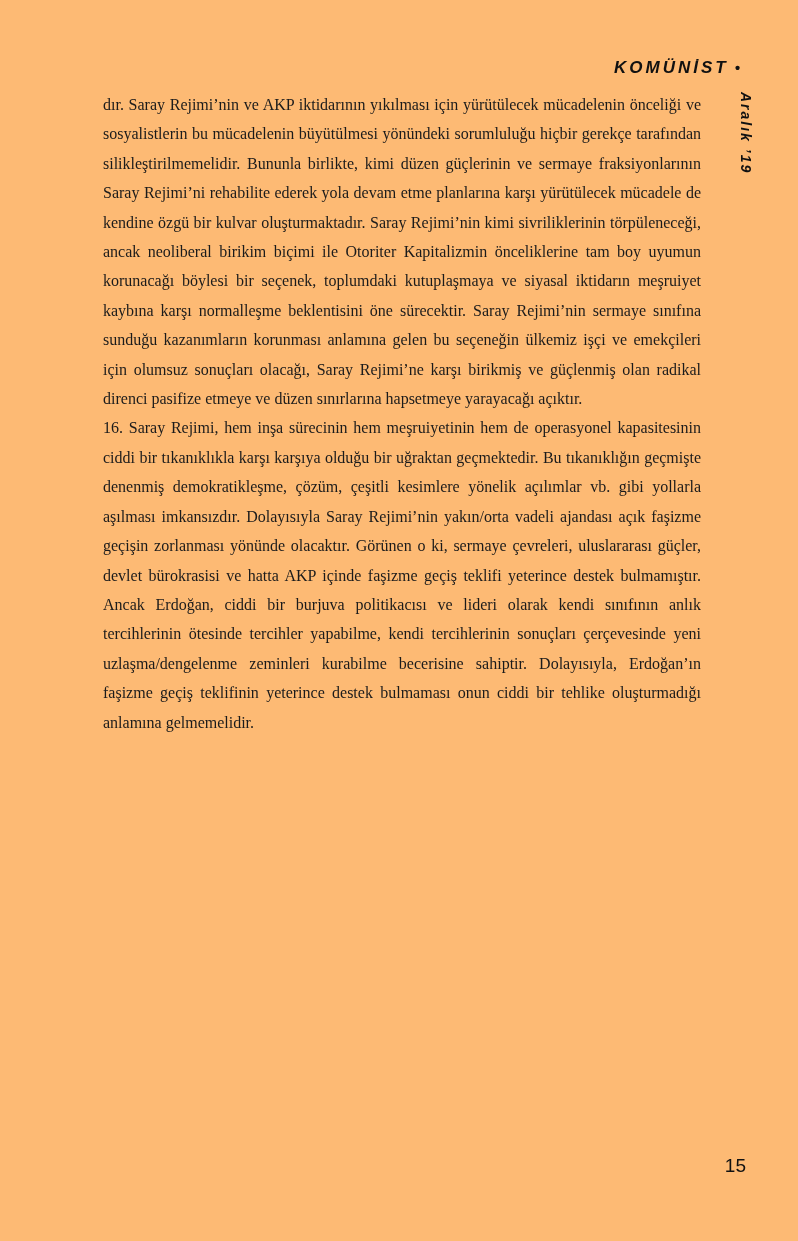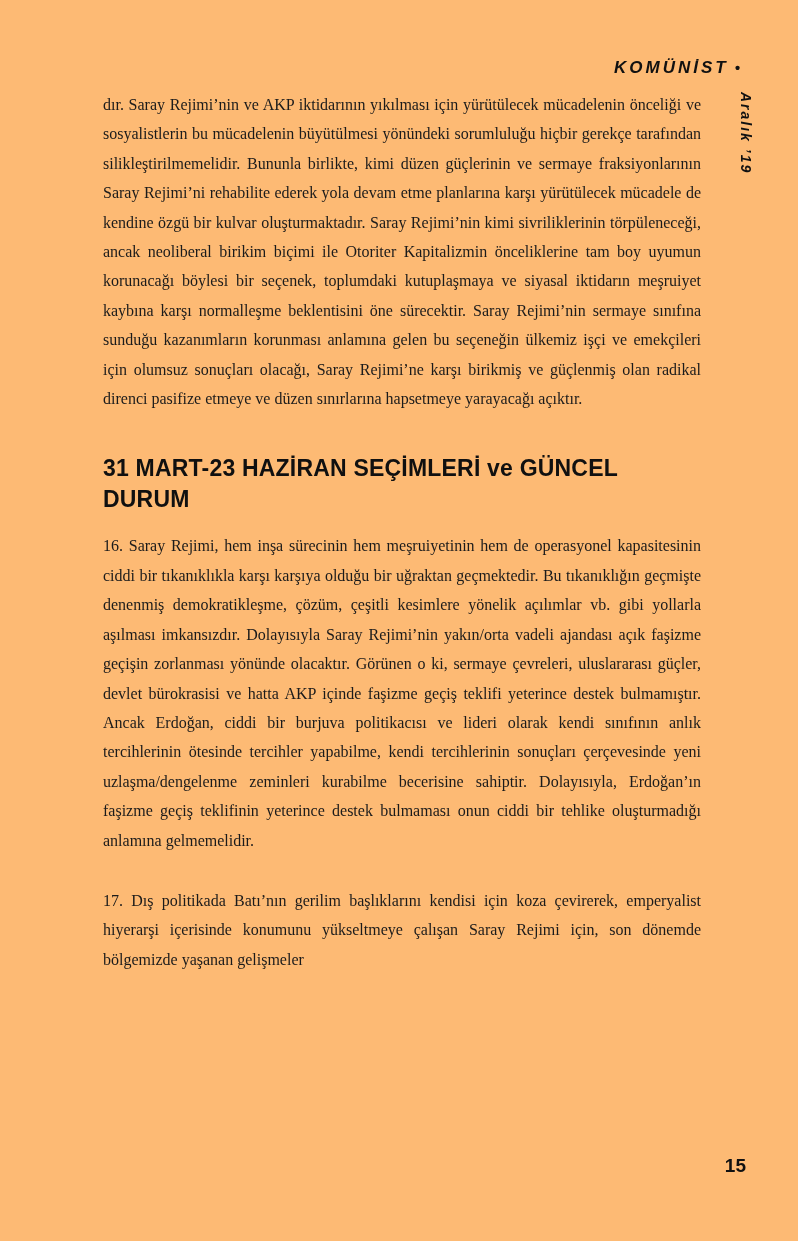--- a/index.html
+++ b/index.html
@@ -78,43 +78,41 @@
   .par-gap {
     margin-top: 31px;
   }
 
   
   .page-number {
     position: absolute;
     right: 52px;
     bottom: 64px;
     font-family: "Liberation Sans", sans-serif;
-    font-weight: 700;
+    font-weight: 400;
     font-size: 19px;
     color: #111;
   }
 </style>
 </head>
 <body>
 
 <div class="page">
 
   <div class="masthead">
     <span>KOMÜNİST</span><span class="bullet">•</span>
   </div>
 
   <div class="issue-date">Aralık ’19</div>
 
   <div class="content">
 
     <p class="body-par">dır. Saray Rejimi’nin ve AKP iktidarının yıkılması için yürütülecek mücadelenin önceliği ve sosyalistlerin bu mücadelenin büyütülmesi yönündeki sorumluluğu hiçbir gerekçe tarafından silikleştirilmemelidir. Bununla birlikte, kimi düzen güçlerinin ve sermaye fraksiyonlarının Saray Rejimi’ni rehabilite ederek yola devam etme planlarına karşı yürütülecek mücadele de kendine özgü bir kulvar oluşturmaktadır. Saray Rejimi’nin kimi sivriliklerinin törpüleneceği, ancak neoliberal birikim biçimi ile Otoriter Kapitalizmin önceliklerine tam boy uyumun korunacağı böylesi bir seçenek, toplumdaki kutuplaşmaya ve siyasal iktidarın meşruiyet kaybına karşı normalleşme beklentisini öne sürecektir. Saray Rejimi’nin sermaye sınıfına sunduğu kazanımların korunması anlamına gelen bu seçeneğin ülkemiz işçi ve emekçileri için olumsuz sonuçları olacağı, Saray Rejimi’ne karşı birikmiş ve güçlenmiş olan radikal direnci pasifize etmeye ve düzen sınırlarına hapsetmeye yarayacağı açıktır.</p>
 
-    <h2 class="section-heading">31 MART-23 HAZİRAN SEÇİMLERİ ve GÜNCEL DURUM</h2>
 
     <p class="body-par">16. Saray Rejimi, hem inşa sürecinin hem meşruiyetinin hem de operasyonel kapasitesinin ciddi bir tıkanıklıkla karşı karşıya olduğu bir uğraktan geçmektedir. Bu tıkanıklığın geçmişte denenmiş demokratikleşme, çözüm, çeşitli kesimlere yönelik açılımlar vb. gibi yollarla aşılması imkansızdır. Dolayısıyla Saray Rejimi’nin yakın/orta vadeli ajandası açık faşizme geçişin zorlanması yönünde olacaktır. Görünen o ki, sermaye çevreleri, uluslararası güçler, devlet bürokrasisi ve hatta AKP içinde faşizme geçiş teklifi yeterince destek bulmamıştır. Ancak Erdoğan, ciddi bir burjuva politikacısı ve lideri olarak kendi sınıfının anlık tercihlerinin ötesinde tercihler yapabilme, kendi tercihlerinin sonuçları çerçevesinde yeni uzlaşma/dengelenme zeminleri kurabilme becerisine sahiptir. Dolayısıyla, Erdoğan’ın faşizme geçiş teklifinin yeterince destek bulmaması onun ciddi bir tehlike oluşturmadığı anlamına gelmemelidir.</p>
 
-    <p class="body-par par-gap">17. Dış politikada Batı’nın gerilim başlıklarını kendisi için koza çevirerek, emperyalist hiyerarşi içerisinde konumunu yükseltmeye çalışan Saray Rejimi için, son dönemde bölgemizde yaşanan gelişmeler</p>
 
   </div>
 
   <div class="page-number">15</div>
 
 </div>
 
 </body></html>

